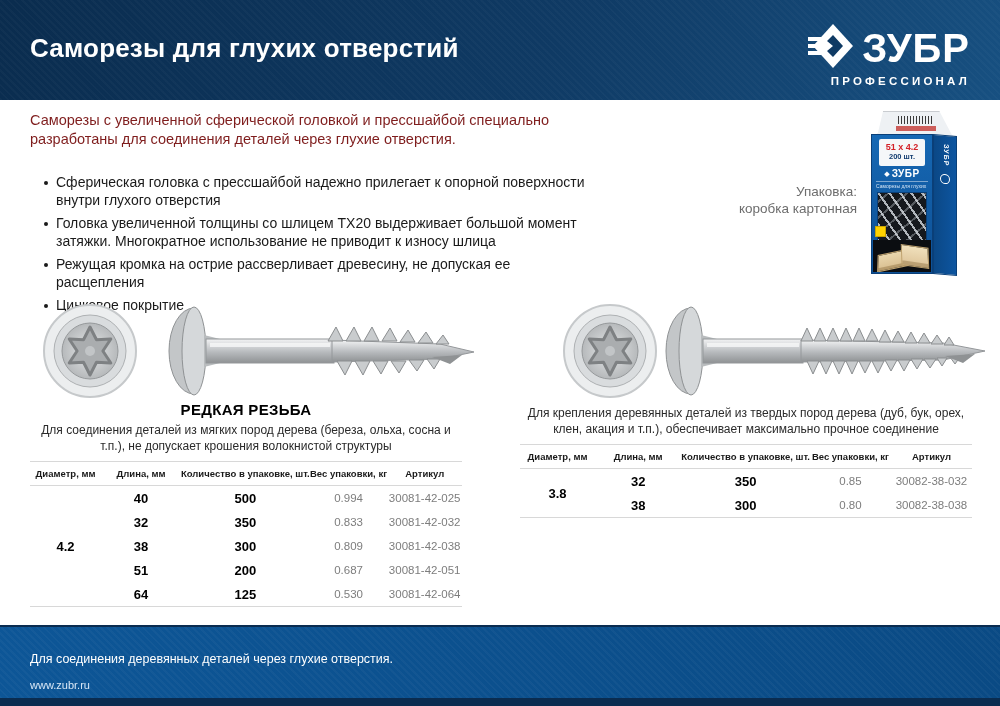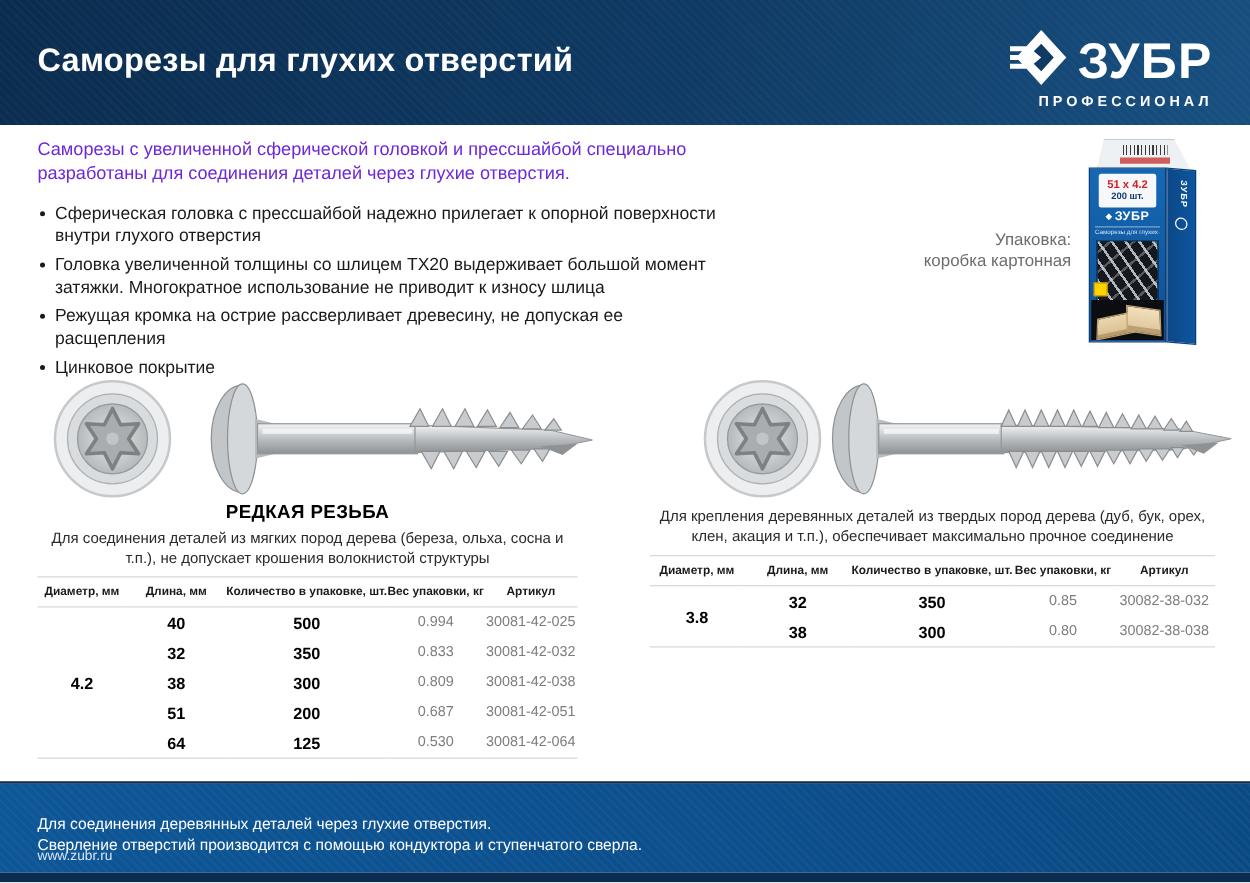--- a/index.html
+++ b/index.html
@@ -22,23 +22,23 @@
     color:#ffffff; font-size:26px; font-weight:bold; letter-spacing:.2px;
   }
   .logo { position:absolute; right:30px; top:23px; z-index:2; text-align:right; }
   .logo-row { display:flex; align-items:center; gap:8px; }
   .logo-word { font-size:40px; line-height:42px; font-weight:bold; color:#fff; letter-spacing:1px; }
   .logo-sub { margin-top:2px; font-size:11.5px; color:#fff; letter-spacing:3.2px; font-weight:bold; }
 
   
   .intro {
     position:absolute; left:30px; top:111px; width:575px; margin:0;
-    font-size:14.5px; line-height:18.5px; color:#6d28d9; font-weight:500;
-  }
-  .bullets { position:absolute; left:30px; top:162px; width:556px; margin:0; padding:0; list-style:none; }
+    font-size:14.5px; line-height:18.5px; color:#7f1d1d; font-weight:500;
+  }
+  .bullets { position:absolute; left:30px; top:162px; width:556px; margin:12px; padding:0; list-style:none; }
   .bullets li {
     position:relative; padding-left:14px; margin-bottom:6px;
     font-size:14px; line-height:17.5px; color:#1a1a1a;
   }
   .bullets li::before {
     content:""; position:absolute; left:2px; top:7px;
     width:4px; height:4px; border-radius:50%; background:#1a1a1a;
   }
 
   
@@ -348,19 +348,18 @@
           <td class="v-wt">0.80</td>
           <td class="v-sku">30082-38-038</td>
         </tr>
       </tbody>
     </table>
   </div>
 
   <div class="footer">
     <div class="footer-lines">
       <div>Для соединения деревянных деталей через глухие отверстия.</div>
-      <div>Сверление отверстий производится с помощью кондуктора и ступенчатого сверла.</div>
     </div>
     <div class="footer-site">www.zubr.ru</div>
   </div>
   <div class="footer-strip"></div>
 
 </div>
 
 </body></html>

